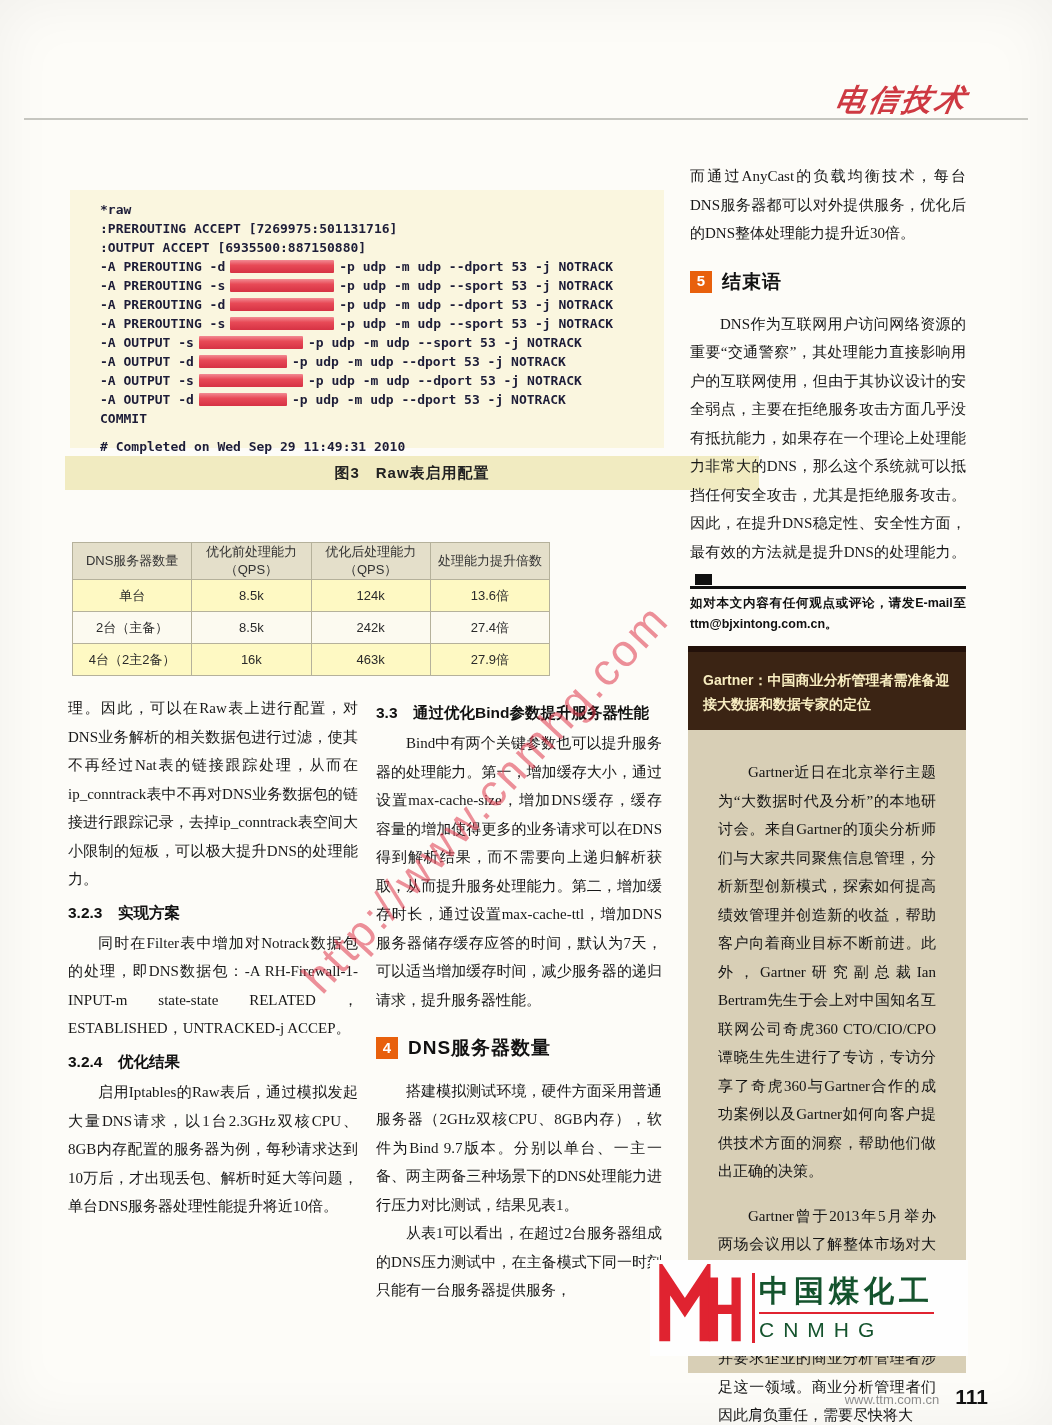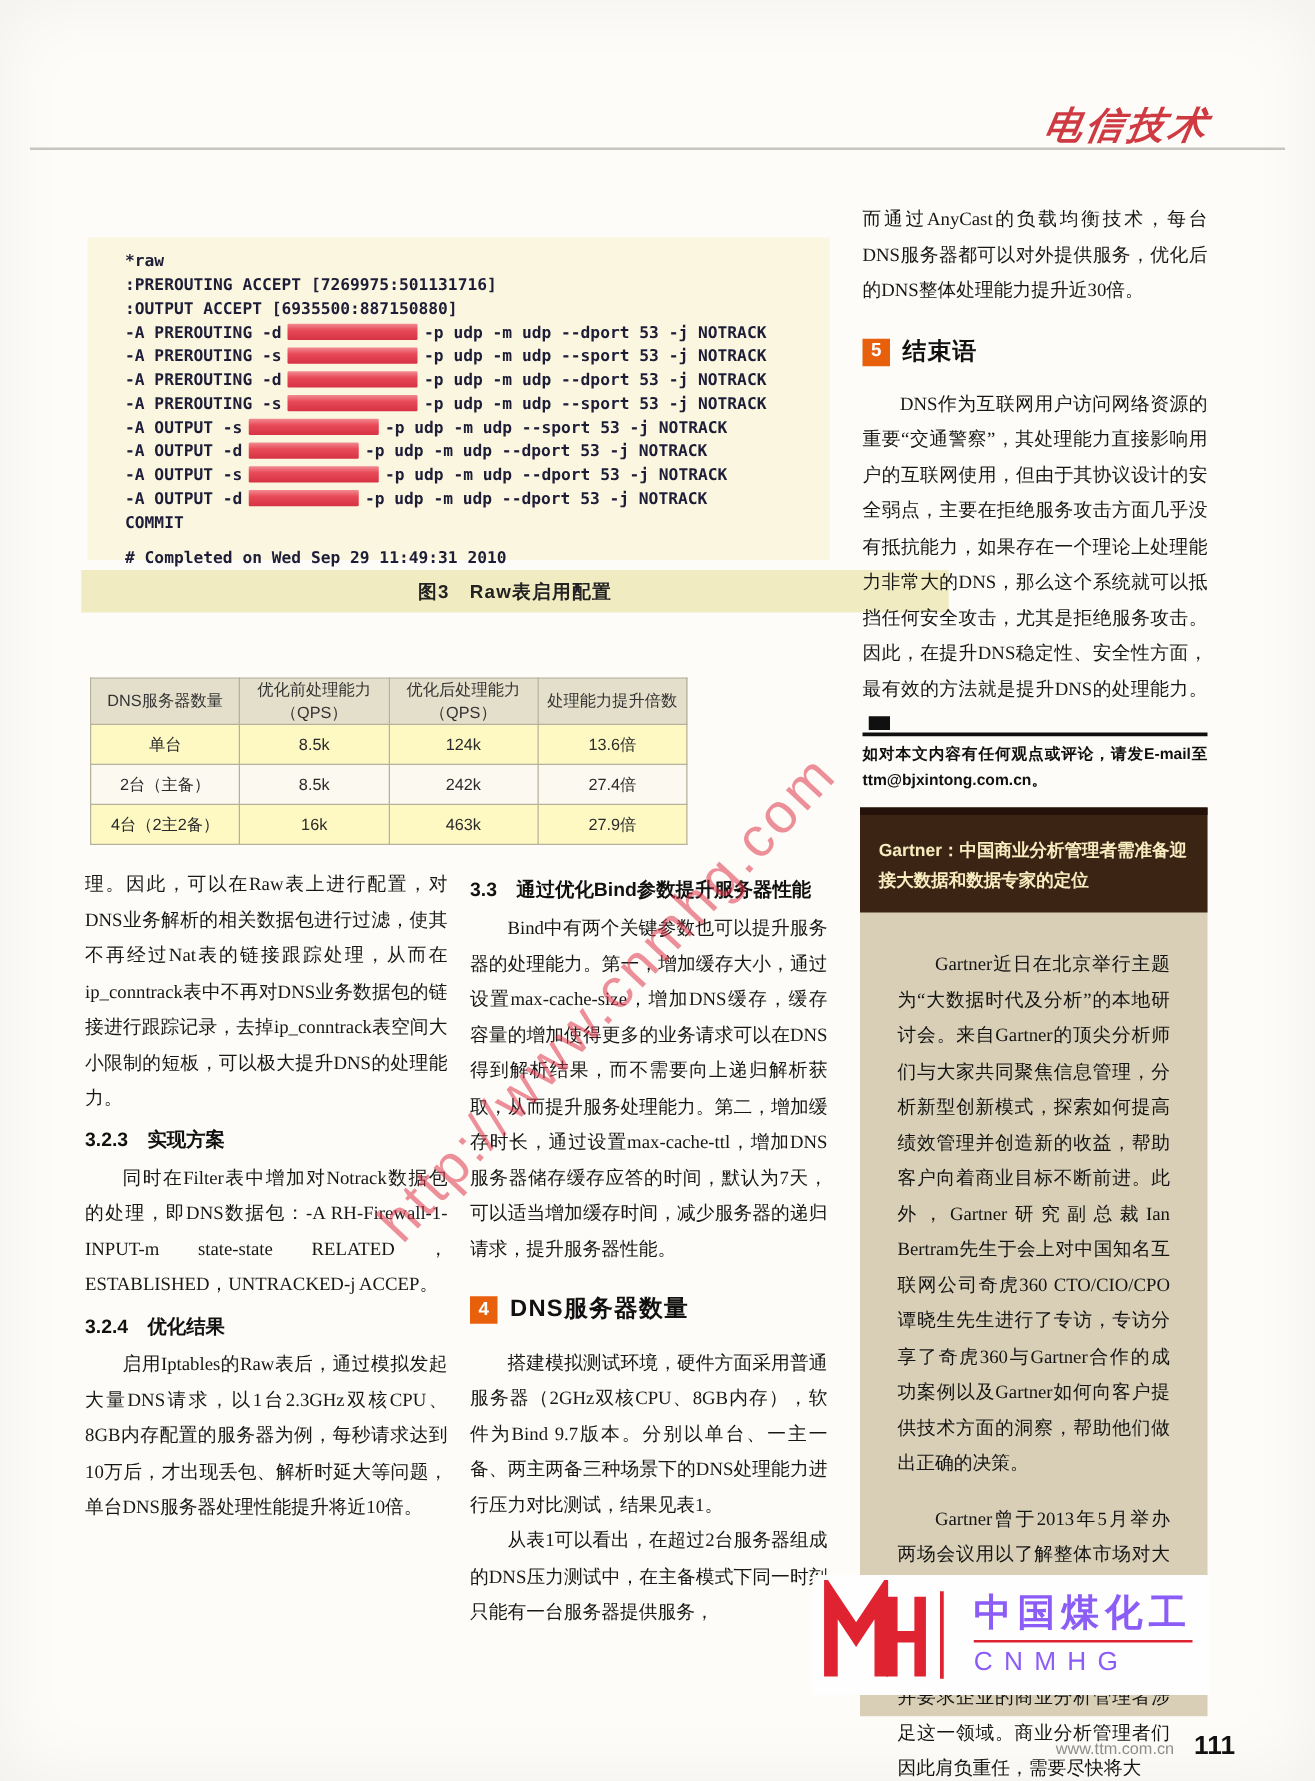--- a/index.html
+++ b/index.html
@@ -65,22 +65,22 @@
 
   
   .watermark{position:absolute; left:292px; top:968px; transform:rotate(-47deg); transform-origin:0 0;
              font-size:45px; color:rgba(223,52,72,0.55); font-family:"Liberation Sans", sans-serif;
              letter-spacing:3px; white-space:nowrap; pointer-events:none; z-index:30;}
 
   
   .mh-logo{position:absolute; left:650px; top:1260px; width:318px; height:96px; background:#fefefe;
            display:flex; align-items:center; gap:10px; padding:2px 8px; box-sizing:border-box; z-index:20;}
   .mh-mono{flex:0 0 auto;}
-  .mh-text{color:#8b5cf6; font-family:"Liberation Sans", sans-serif; display:flex; flex-direction:column;
-           border-left:3px solid #e02330; padding-left:24px;}
+  .mh-text{color:#14532d; font-family:"Liberation Sans", sans-serif; display:flex; flex-direction:column;
+           border-left:3px solid #e02330; padding-left:4px;}
   .mh-cn{font-size:30px; font-weight:bold; letter-spacing:5px; line-height:1.2;}
   .mh-en{font-size:21px; letter-spacing:9px; line-height:1.2; border-top:2px solid #e02330; margin-top:3px; padding-top:3px;}
 
   
   .footer{position:absolute; right:64px; bottom:16px; display:flex; align-items:baseline; gap:16px;
           font-family:"Liberation Sans", sans-serif;}
   .footer .url{color:#8d8d8d; font-size:13px;}
   .footer .pageno{color:#111; font-size:21px; font-weight:bold;}
 </style>
 </head>

